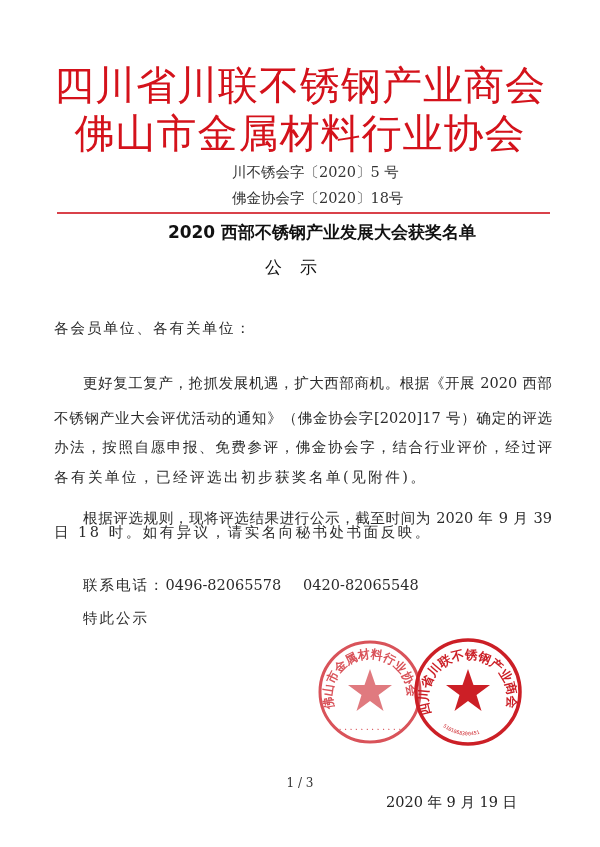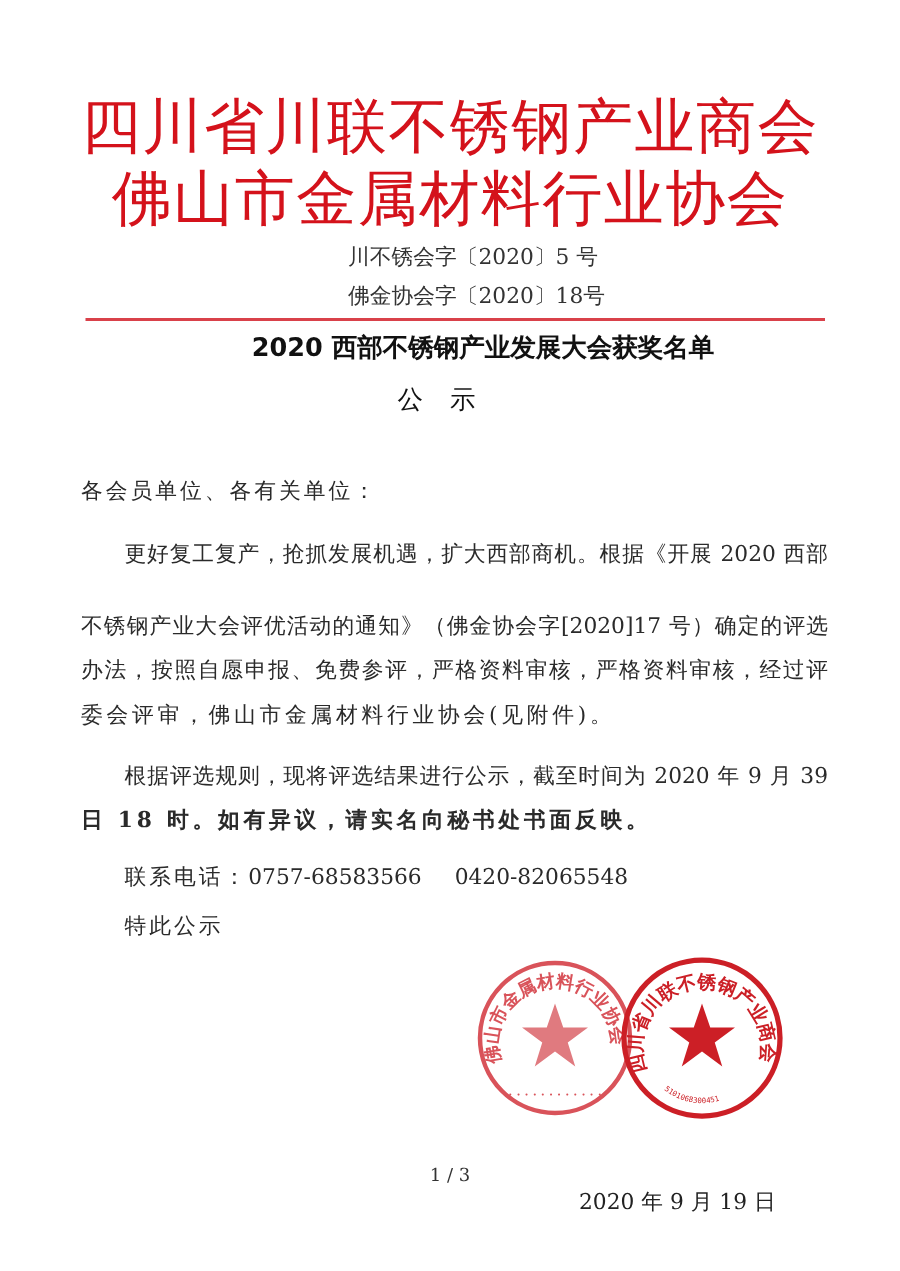--- a/index.html
+++ b/index.html
@@ -32,30 +32,30 @@
 <div class="abs org-title" style="top:111px;">佛山市金属材料行业协会</div>
 <div class="abs docno" style="left:214px; top:163px;">川不锈会字〔2020〕5 号</div>
 <div class="abs docno" style="left:214px; top:189px;">佛金协会字〔2020〕18号</div>
 <div class="abs red-rule"></div>
 
 <div class="abs headline" style="top:221px; left:22px;">2020 西部不锈钢产业发展大会获奖名单</div>
 <div class="abs notice" style="left:265px; top:256px;">公示</div>
 
 <div class="abs plain" style="left:54px; top:318px; letter-spacing:2px;">各会员单位、各有关单位：</div>
 
-<div class="abs body-line indent" style="top:360px;">更好复工复产，抢抓发展机遇，扩大西部商机。根据《开展 2020 西部</div>
+<div class="abs body-line indent" style="top:373px;">更好复工复产，抢抓发展机遇，扩大西部商机。根据《开展 2020 西部</div>
 <div class="abs body-line" style="top:408px;">不锈钢产业大会评优活动的通知》（佛金协会字[2020]17 号）确定的评选</div>
-<div class="abs body-line" style="top:437px;">办法，按照自愿申报、免费参评，严格资料审核，严格资料审核，经过评</div>
-<div class="abs body-line ragged" style="top:467px; letter-spacing:2.5px;">委会评审，佛山市金属材料行业协会(见附件)。</div>
+<div class="abs body-line" style="top:437px;">办法，按照自愿申报、免费参评，佛金协会字，结合行业评价，经过评</div>
+<div class="abs body-line ragged" style="top:467px; letter-spacing:2.5px;">各有关单位，已经评选出初步获奖名单(见附件)。</div>
 
 <div class="abs body-line indent" style="top:508px;">根据评选规则，现将评选结果进行公示，截至时间为 2020 年 9 月 39</div>
-<div class="abs body-line ragged" style="top:537px; letter-spacing:2.5px;font-weight:bold;">日 18 时。如有异议，请实名向秘书处书面反映。</div>
+<div class="abs body-line ragged" style="top:522px; letter-spacing:2.5px;">日 18 时。如有异议，请实名向秘书处书面反映。</div>
 
 <div class="abs plain" style="left:83px; top:575px;">
-  <span style="letter-spacing:2px;">联系电话：</span><span>0757-68583566</span><span style="display:inline-block;width:22px;"></span><span>0420-82065548</span>
+  <span style="letter-spacing:2px;">联系电话：</span><span>0496-82065578</span><span style="display:inline-block;width:22px;"></span><span>0420-82065548</span>
 </div>
 <div class="abs plain" style="left:83px; top:608px; letter-spacing:2px;">特此公示</div>
 
 <div class="abs seal" style="left:317px; top:639px; width:106px; height:106px;">
   <svg width="106" height="106" viewBox="0 0 106 106">
     <circle cx="53" cy="53" r="50" fill="none" stroke="#d9535a" stroke-width="3"></circle>
     <defs>
         <path id="arcL" d="M 18 72 A 38 38 0 1 1 88 72"></path>
       </defs>
     <text font-family="DejaVu Sans, sans-serif" font-size="12" fill="#d9535a" font-weight="bold">

